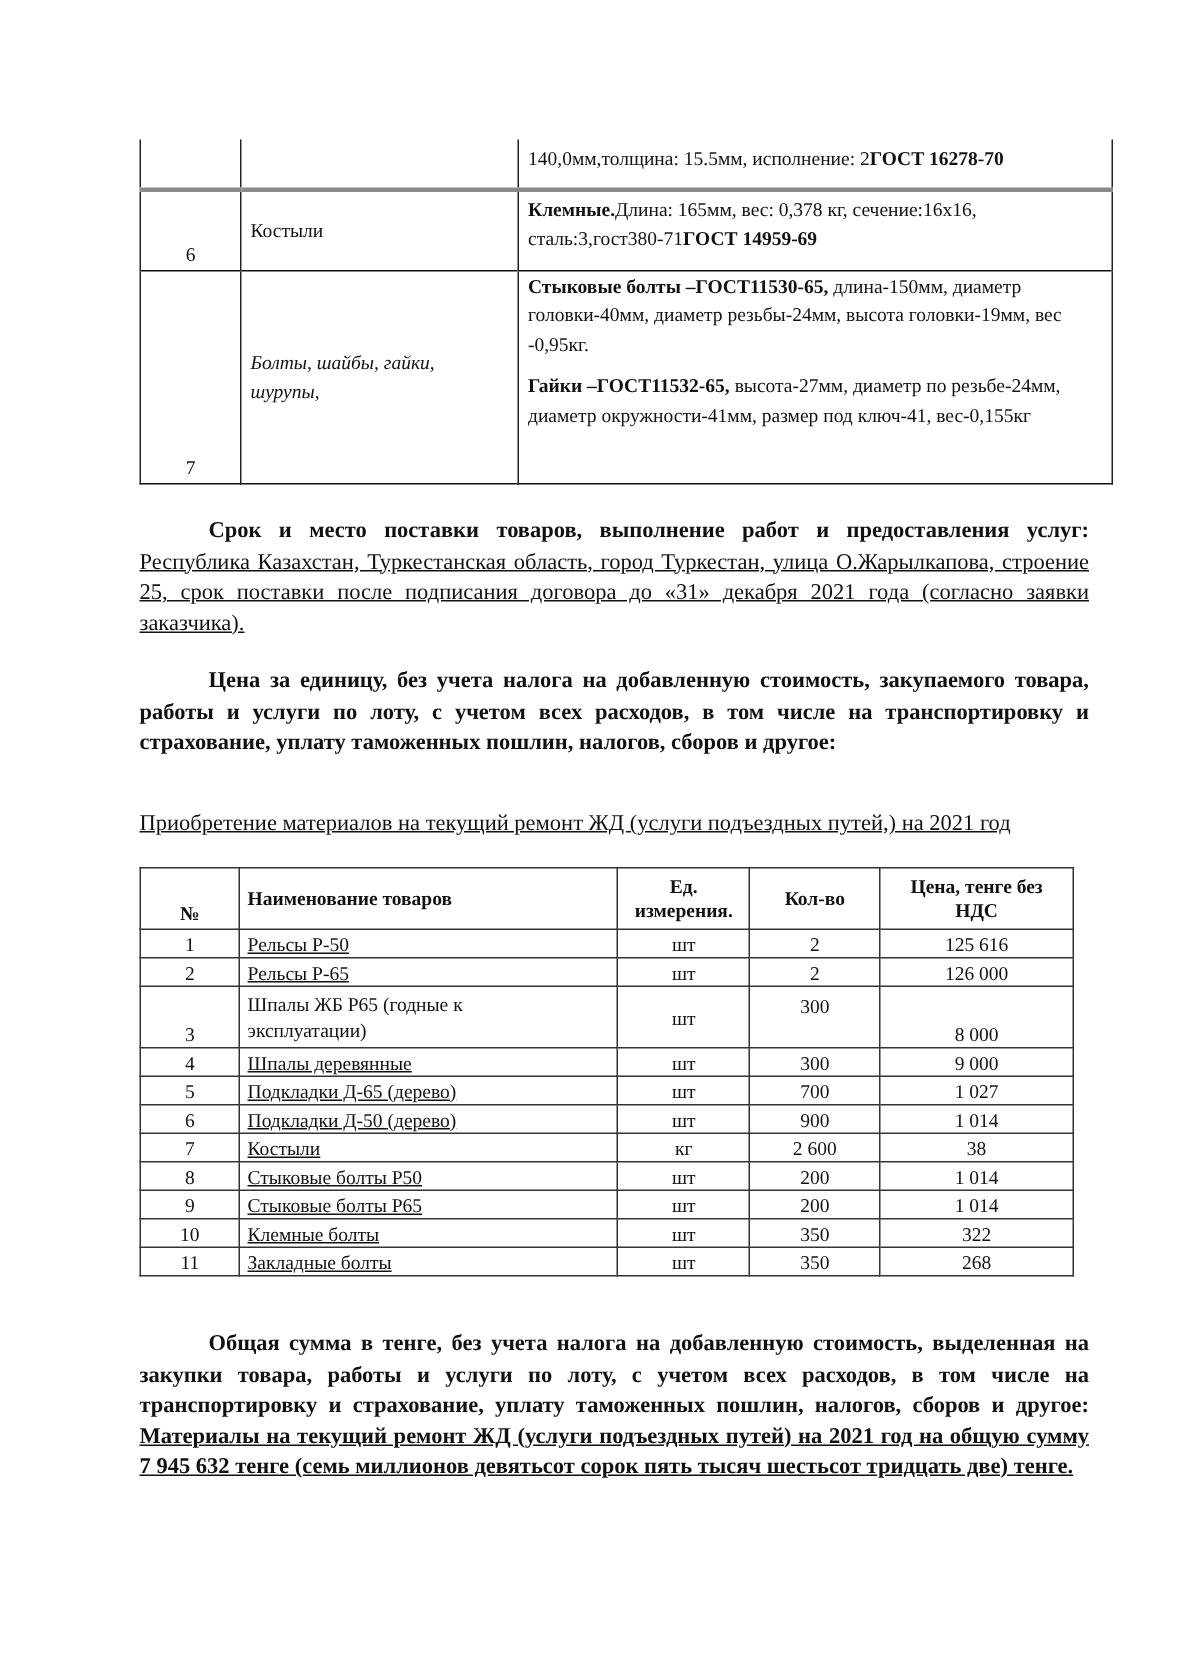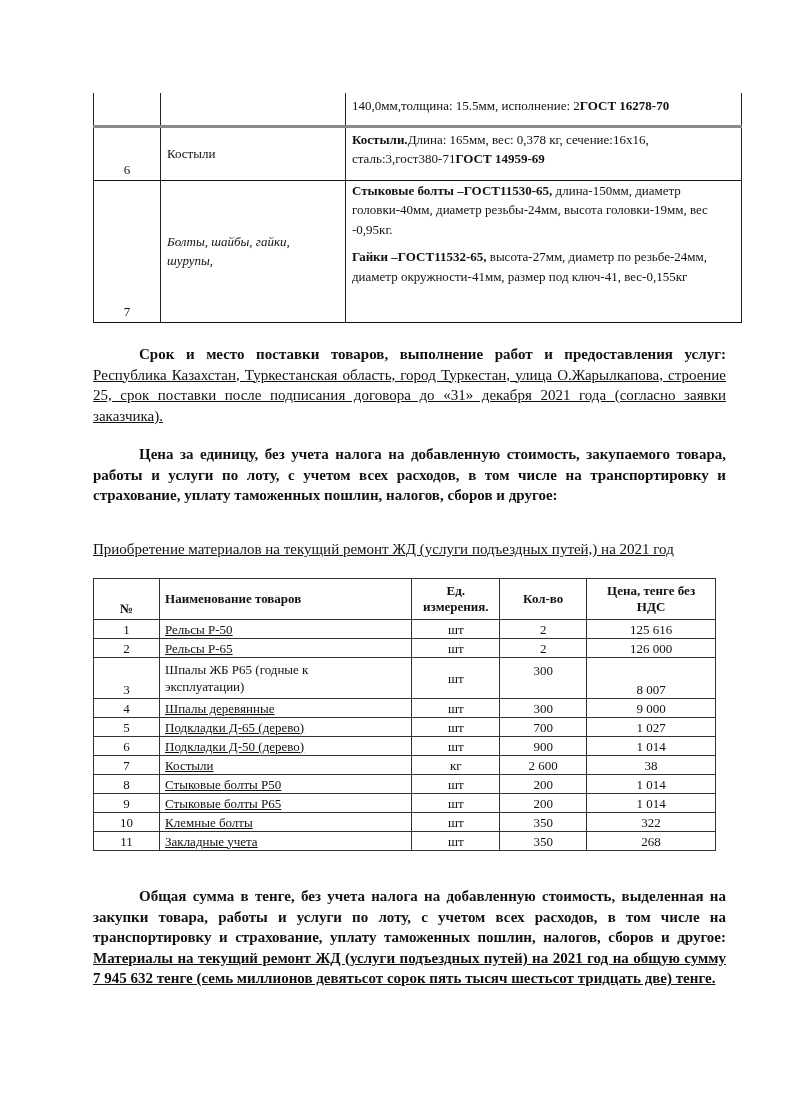--- a/index.html
+++ b/index.html
@@ -55,21 +55,21 @@
       <td class="desc" style="padding-top:3px;">
         <span>140,0мм,толщина: 15.5мм, исполнение: 2</span><b>ГОСТ 16278-70</b>
       </td>
     </tr>
     <tr class="sep" style="height:54px;">
       <td class="num">6</td>
       <td class="nm" style="vertical-align:middle;">
         <span>Костыли</span>
       </td>
       <td class="desc" style="padding-top:2px;">
-        <b>Костыли.</b><span>Длина: 165мм, вес: 0,378 кг, сечение:16х16, сталь:3,гост380-71</span><b>ГОСТ 14959-69</b>
+        <b>Клемные.</b><span>Длина: 165мм, вес: 0,378 кг, сечение:16х16, сталь:3,гост380-71</span><b>ГОСТ 14959-69</b>
       </td>
     </tr>
     <tr class="last" style="height:142px;">
       <td class="num" style="border-top:1.3px solid #111;">7</td>
       <td class="nm" style="border-top:1.3px solid #111; vertical-align:middle; line-height:19px;">
         <span style="display:inline-block; width:150px;font-style:italic;">Болты, шайбы, гайки, шурупы,</span>
       </td>
       <td class="desc" style="border-top:1.3px solid #111; padding-top:0;">
         <p><b>Стыковые болты –ГОСТ11530-65,</b><span> длина-150мм, диаметр головки-40мм, диаметр резьбы-24мм, высота головки-19мм, вес -0,95кг.</span></p>
         <p><b>Гайки –ГОСТ11532-65,</b><span> высота-27мм, диаметр по резьбе-24мм, диаметр окружности-41мм, размер под ключ-41, вес-0,155кг</span></p>
@@ -112,21 +112,21 @@
       <td class="l">Рельсы Р-65</td>
       <td class="c">шт</td>
       <td class="c">2</td>
       <td class="c">126 000</td>
     </tr>
     <tr class="tall">
       <td class="c bot">3</td>
       <td class="l"><span style="display:inline-block; width:170px;">Шпалы ЖБ Р65 (годные к эксплуатации)</span></td>
       <td class="c">шт</td>
       <td class="c" style="vertical-align:top; padding-top:4px;">300</td>
-      <td class="c bot">8 007</td>
+      <td class="c bot">8 000</td>
     </tr>
     <tr>
       <td class="c">4</td>
       <td class="l">Шпалы деревянные</td>
       <td class="c">шт</td>
       <td class="c">300</td>
       <td class="c">9 000</td>
     </tr>
     <tr>
       <td class="c">5</td>
@@ -165,21 +165,21 @@
     </tr>
     <tr>
       <td class="c">10</td>
       <td class="l">Клемные болты</td>
       <td class="c">шт</td>
       <td class="c">350</td>
       <td class="c">322</td>
     </tr>
     <tr>
       <td class="c">11</td>
-      <td class="l">Закладные учета</td>
+      <td class="l">Закладные болты</td>
       <td class="c">шт</td>
       <td class="c">350</td>
       <td class="c">268</td>
     </tr>
   </tbody>
     </table>
 
   <div class="para" style="top:886px;">
     <span class="ind"></span><span class="b">Общая сумма в тенге, без учета налога на добавленную стоимость, выделенная на закупки товара, работы и услуги по лоту, с учетом всех расходов, в том числе на транспортировку и страхование, уплату таможенных пошлин, налогов, сборов и другое:</span>
     <span class="b u">Материалы на текущий ремонт ЖД (услуги подъездных путей) на 2021 год на общую сумму 7 945 632 тенге (семь миллионов девятьсот сорок пять тысяч шестьсот тридцать две) тенге.</span>

